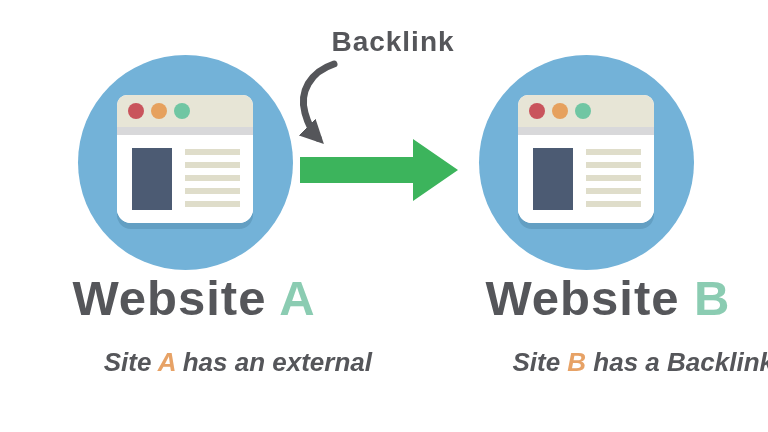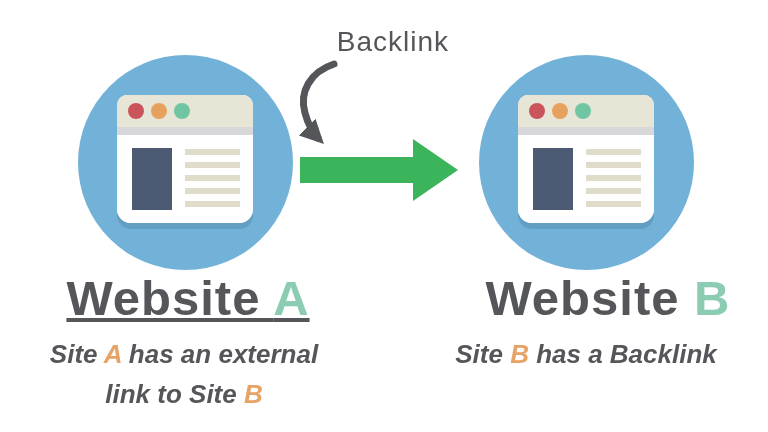--- a/index.html
+++ b/index.html
@@ -48,37 +48,37 @@
   .tline:nth-child(4){top:40px;}
   .tline:nth-child(5){top:53px;}
   .tline:nth-child(6){top:66px;}
 
   
   .title{
     position:absolute;top:274px;width:360px;margin:0;text-align:center;
     font-size:49px;line-height:1;font-weight:800;color:var(--text_dark);
     letter-spacing:1px;white-space:pre;
   }
-  .site-a .title{left:8px;text-decoration:underline;}
+  .site-a .title{left:14px;}
   .site-b .title{left:428px;}
   .teal{color:var(--letter_teal);}
   .orange{color:var(--letter_orange);}
   .caption{
-    position:absolute;top:334px;width:360px;margin:0;text-align:center;
+    position:absolute;top:334px;width:360px;margin:8px;text-align:right;
     font-size:26px;line-height:40px;font-weight:700;font-style:italic;
     color:var(--text_dark);white-space:pre;
   }
   .site-a .caption{left:4px;}
   .site-b .caption{left:406px;}
   .cap-line{display:block;}
 
   
   .backlink-label{
     position:absolute;left:293px;top:26px;width:200px;text-align:center;
-    font-size:28px;font-weight:400;color:var(--text_dark);letter-spacing:1px;
+    font-size:28px;font-weight:700;color:var(--text_dark);letter-spacing:1px;
   }
 
   
   .green-arrow{position:absolute;left:300px;top:139px;}
   .curved-arrow{position:absolute;left:294px;top:58px;}
 </style>
 </head>
 <body>
 
 <div class="stage">
@@ -96,21 +96,21 @@
           <span class="thumb"></span>
           <span class="tline"></span>
           <span class="tline"></span>
           <span class="tline"></span>
           <span class="tline"></span>
           <span class="tline"></span>
         </div>
       </div>
     </div>
     <h2 class="title"><span>Website </span><span class="teal">A</span></h2>
-    <p class="caption"><span class="cap-line"><span>Site </span><span class="orange">A</span><span> has an external</span></span><span class="cap-line"><span>link to Site </span><span class="orange">B</span></span></p>
+    <p class="caption"><span class="cap-line"><span>Site </span><span class="orange">A</span><span> has an external</span></span></p>
   </div>
 
   <div class="site site-b">
     <div class="circle">
       <div class="browser">
         <div class="browser-top">
           <span class="wdot red"></span>
           <span class="wdot orange"></span>
           <span class="wdot teal"></span>
         </div>

